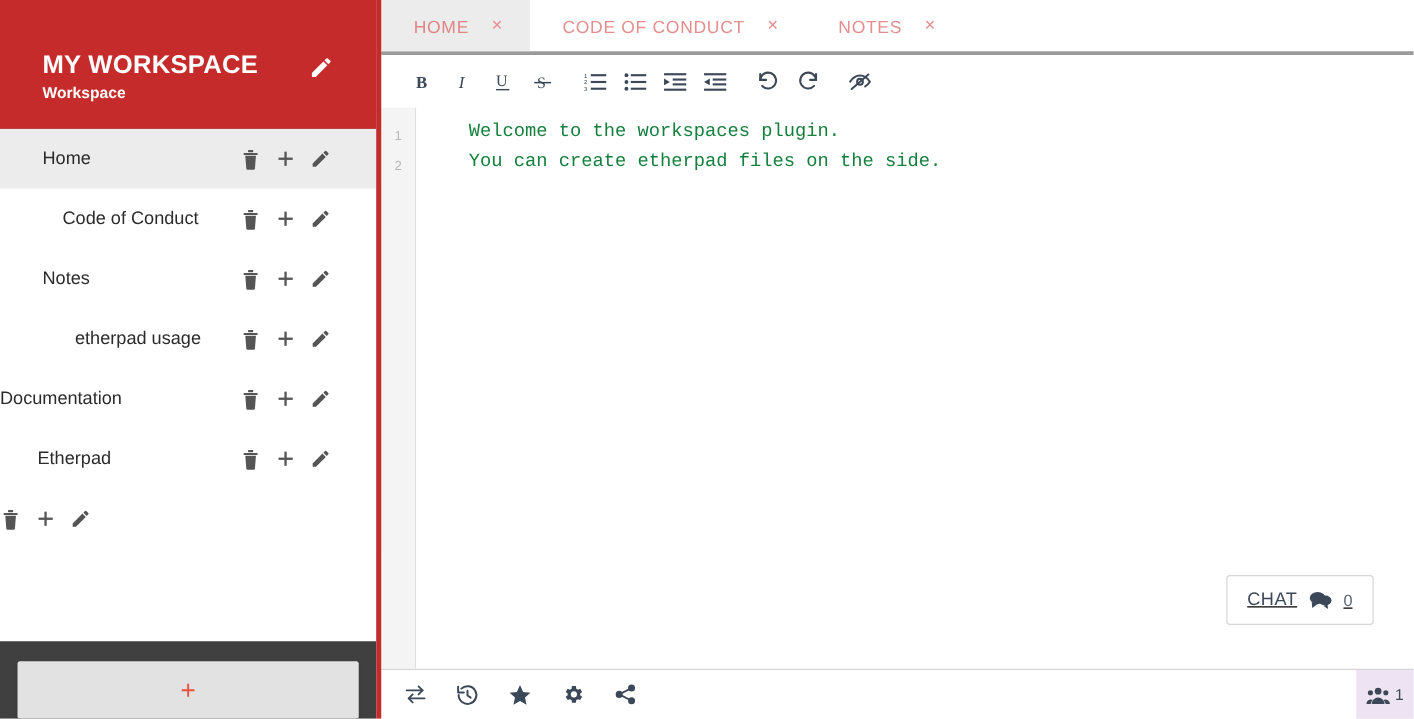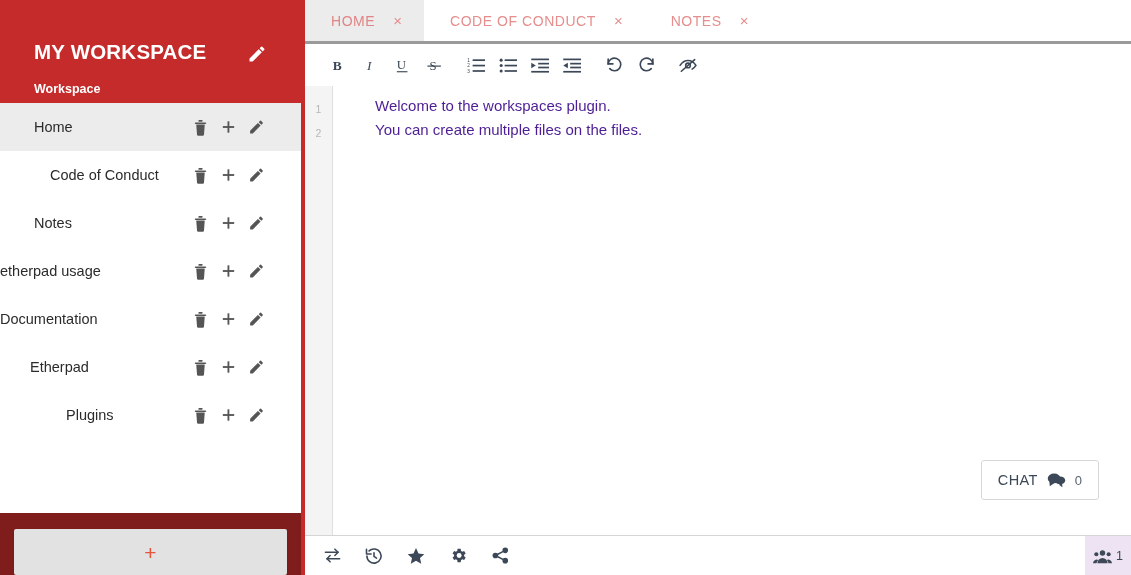--- a/index.html
+++ b/index.html
@@ -7,21 +7,21 @@
     width: 1131px; height: 575px;
     background: #ffffff;
     font-family: "Liberation Sans", sans-serif;
     overflow: hidden;
   }
   #app { position: relative; width: 1131px; height: 575px; display: flex; }
 
   
   .sidebar {
     width: 301px; height: 575px;
-    background: #7f1d1d;
+    background: #404040;
     display: flex; flex-direction: column;
     position: relative;
     flex: 0 0 301px;
   }
   .ws-header {
     background: #c62b2b;
     height: 103px;
     padding: 40px 22px 0 34px;
     position: relative;
   }
@@ -29,21 +29,21 @@
     color: #ffffff;
     font-size: 20.5px;
     font-weight: bold;
     letter-spacing: .2px;
     line-height: 24px;
   }
   .ws-sub {
     color: #ffffff;
     font-size: 12.5px;
     font-weight: bold;
-    margin-top: 17px;
+    margin-top: 2px;
     line-height: 16px;
   }
   .ws-edit {
     position: absolute;
     right: 34px; top: 44px;
     width: 20px; height: 20px;
     cursor: pointer;
   }
   .file-list { flex: 1 1 auto; background: #fff; }
   .file-row {
@@ -166,38 +166,40 @@
     text-align: center;
     height: 24px;
     line-height: 24px;
   }
   .doc {
     flex: 1 1 auto;
     padding: 8px 0 0 42px;
     background: #ffffff;
   }
   .doc p {
-    color: #4c1d95;
+    color: #15803d;
     font-size: 15px;
     line-height: 24px;
     height: 24px;
+    font-family: Liberation Mono, monospace;
   }
 
   .chat-box {
     position: absolute;
     right: 32px; bottom: 35px;
     background: #ffffff;
     border: 1px solid #d8d8d8;
     border-radius: 3px;
     height: 40px;
     display: flex; align-items: center;
     gap: 9px;
     padding: 0 16px;
     cursor: pointer;
     z-index: 6;
+    text-decoration: underline;
   }
   .chat-label {
     font-size: 14.5px;
     color: #3c4858;
     letter-spacing: .4px;
   }
   .chat-count { font-size: 13px; color: #5a6472; }
 
   .bottombar {
     height: 40px;
@@ -310,21 +312,21 @@
               </svg>
             </span>
             <span>
               <svg class="ic" viewBox="0 0 24 24" fill="#555">
                 <path d="M3 17.25V21h3.75L17.81 9.94l-3.75-3.75L3 17.25zM20.71 7.04a1 1 0 0 0 0-1.41l-2.34-2.34a1 1 0 0 0-1.41 0l-1.83 1.83 3.75 3.75 1.83-1.83z"></path>
               </svg>
             </span>
           </div>
         </div>
         <div class="file-row">
-          <div class="file-name" style="">etherpad usage</div>
+          <div class="file-name" style="padding-left: 50px; margin-left: 10px;">etherpad usage</div>
           <div class="row-actions">
             <span>
               <svg class="ic" viewBox="0 0 24 26" fill="#555">
                 <rect x="4" y="6.5" width="16" height="2.3" rx="1"></rect>
                 <path d="M6 9.5 h12 l-1.1 14.5 a1.6 1.6 0 0 1 -1.6 1.4 h-6.6 a1.6 1.6 0 0 1 -1.6 -1.4 Z"></path>
                 <rect x="9" y="3" width="6" height="2.6" rx="1"></rect>
               </svg>
             </span>
             <span>
               <svg class="ic" viewBox="0 0 24 24" fill="#555">
@@ -379,21 +381,20 @@
               </svg>
             </span>
             <span>
               <svg class="ic" viewBox="0 0 24 24" fill="#555">
                 <path d="M3 17.25V21h3.75L17.81 9.94l-3.75-3.75L3 17.25zM20.71 7.04a1 1 0 0 0 0-1.41l-2.34-2.34a1 1 0 0 0-1.41 0l-1.83 1.83 3.75 3.75 1.83-1.83z"></path>
               </svg>
             </span>
           </div>
         </div>
         <div class="file-row">
-          <div class="file-name" style="padding-left: 66px;">Plugins</div>
           <div class="row-actions">
             <span>
               <svg class="ic" viewBox="0 0 24 26" fill="#555">
                 <rect x="4" y="6.5" width="16" height="2.3" rx="1"></rect>
                 <path d="M6 9.5 h12 l-1.1 14.5 a1.6 1.6 0 0 1 -1.6 1.4 h-6.6 a1.6 1.6 0 0 1 -1.6 -1.4 Z"></path>
                 <rect x="9" y="3" width="6" height="2.6" rx="1"></rect>
               </svg>
             </span>
             <span>
               <svg class="ic" viewBox="0 0 24 24" fill="#555">
@@ -519,21 +520,21 @@
       </div>
     </div>
 
     <div class="editor-body">
       <div class="gutter">
           <div class="ln">1</div>
           <div class="ln">2</div>
         </div>
       <div class="doc">
           <p>Welcome to the workspaces plugin.</p>
-          <p>You can create multiple files on the files.</p>
+          <p>You can create etherpad files on the side.</p>
         </div>
 
       <div class="chat-box">
         <span class="chat-label">CHAT</span>
         <span>
           <svg width="19" height="16" viewBox="0 0 24 20" fill="#3c4858">
             <ellipse cx="9" cy="8" rx="8" ry="6.2"></ellipse>
             <path d="M3 12 L3.5 18 L9 14 Z"></path>
             <ellipse cx="16.5" cy="10.5" rx="6.5" ry="5"></ellipse>
             <path d="M19 14 L19.5 19 L15 16 Z"></path>

